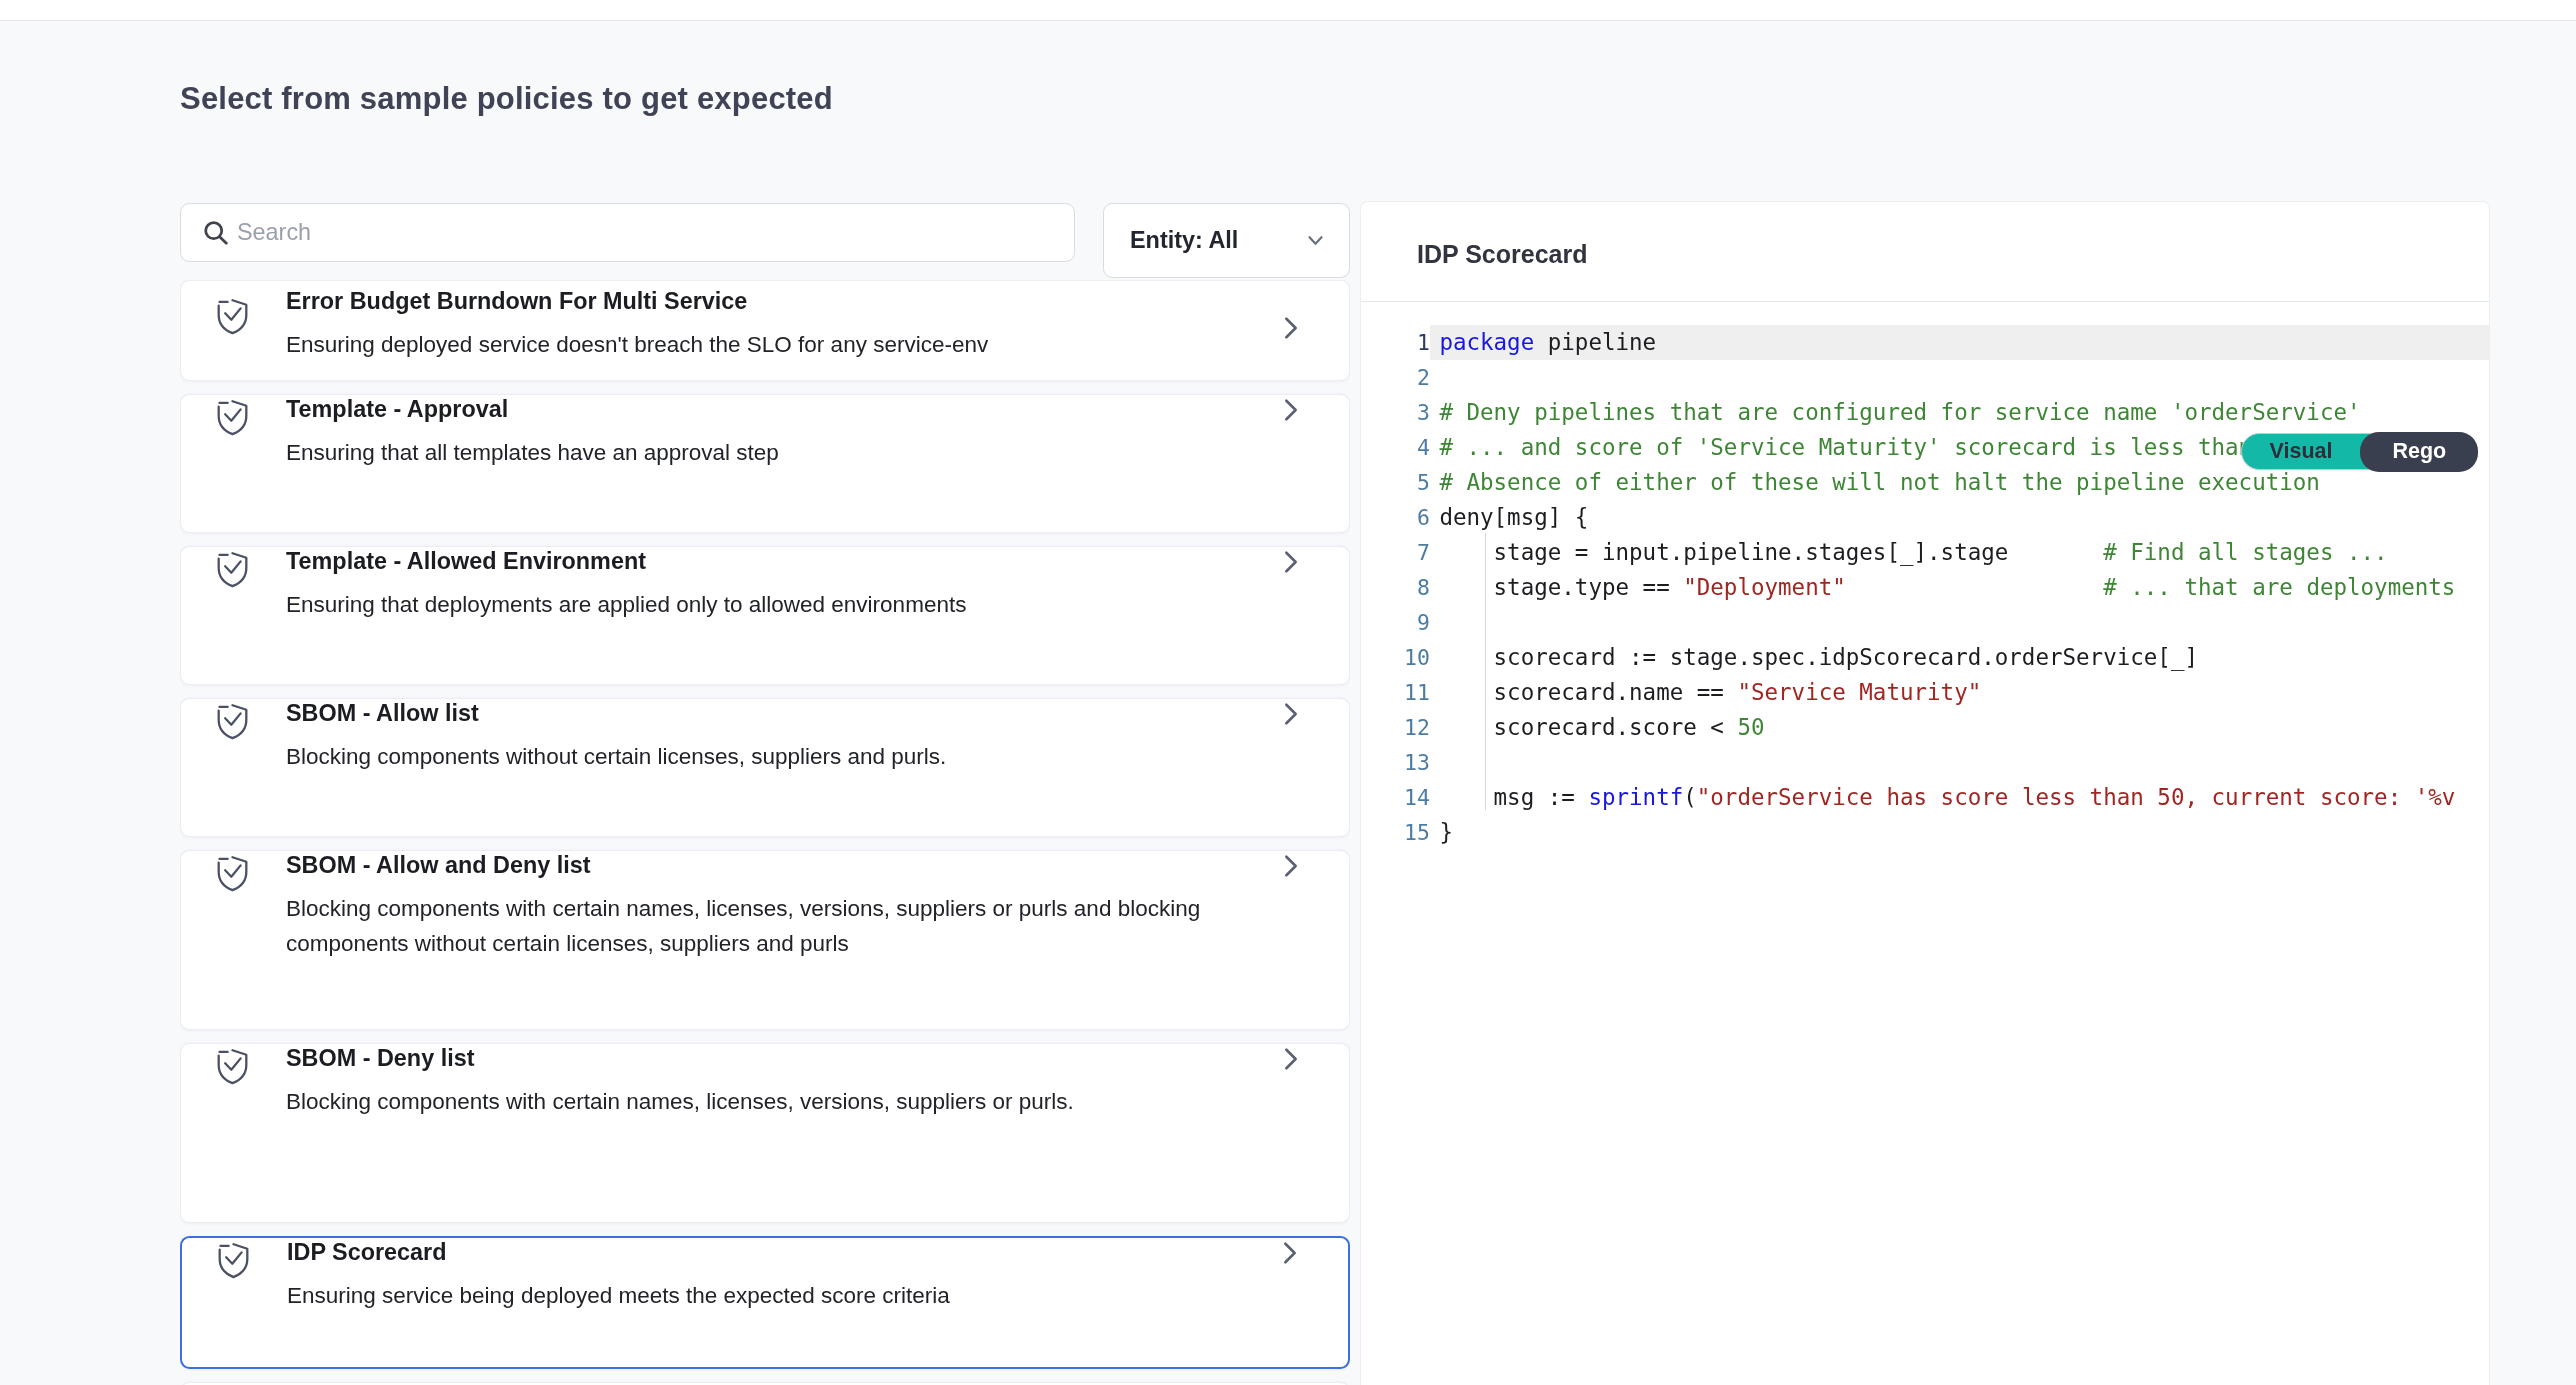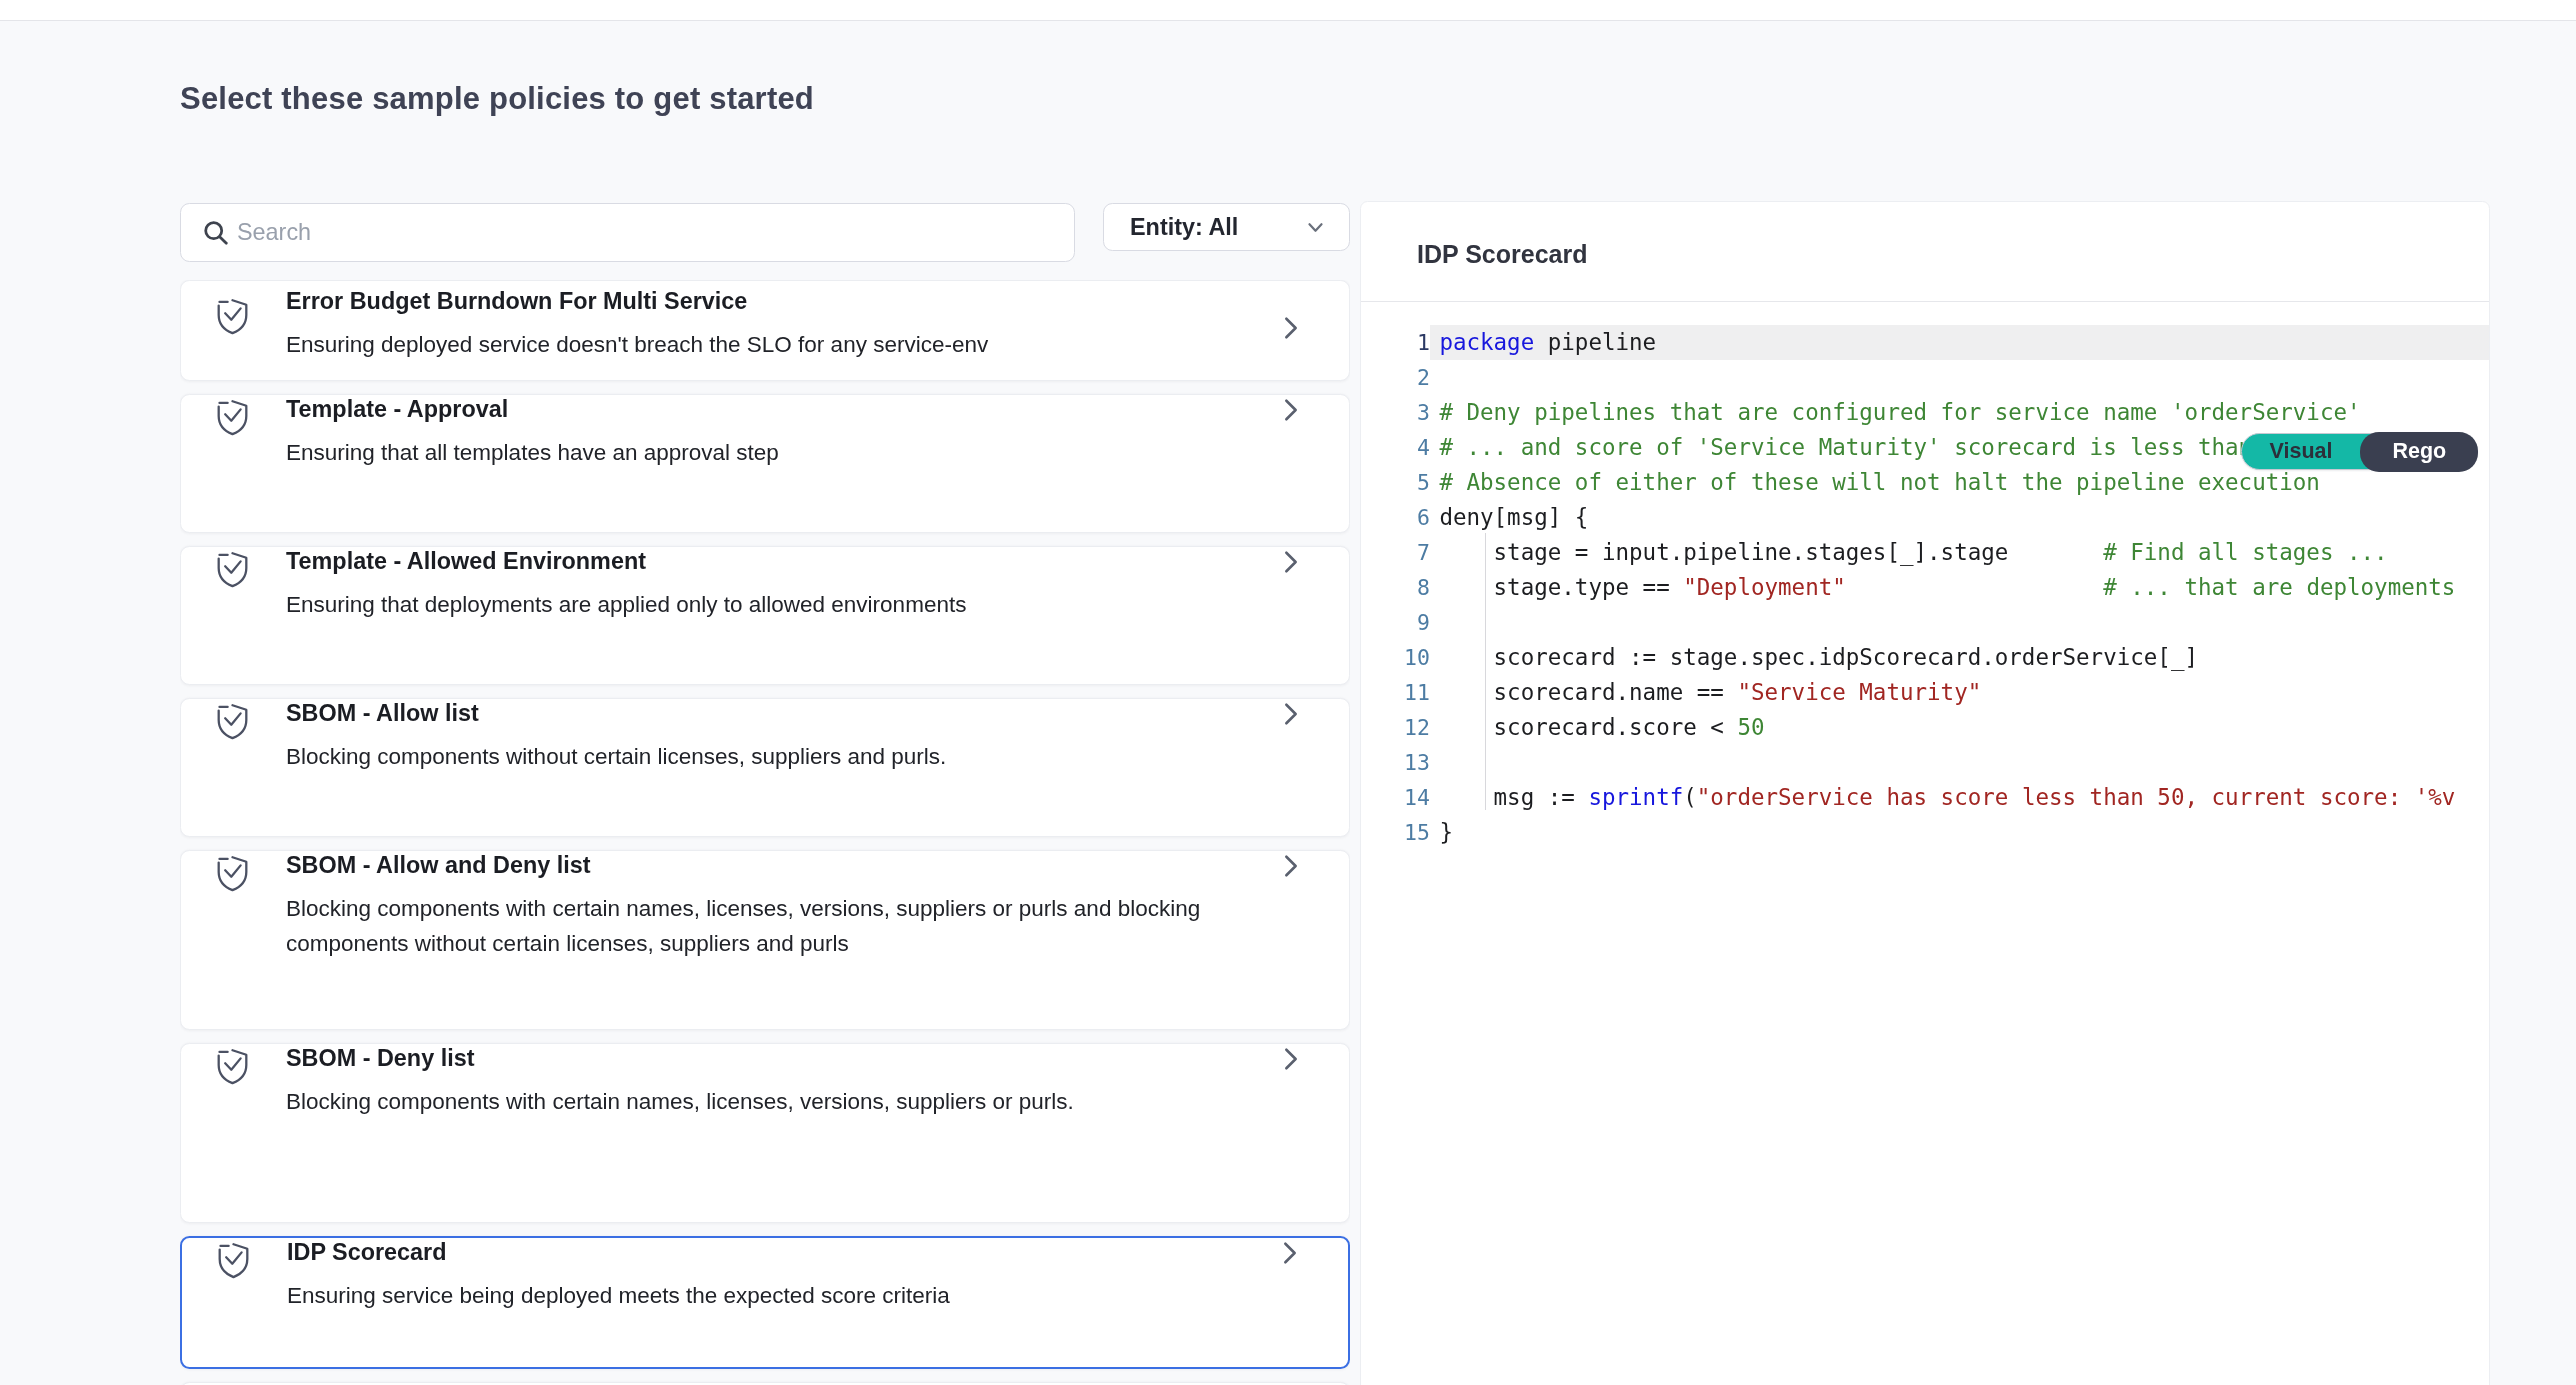--- a/index.html
+++ b/index.html
@@ -27,21 +27,21 @@
     display:flex; align-items:center; padding:0 19px;
   }
   .search-box svg { flex:0 0 auto; }
   .search-input {
     border:none; outline:none; background:transparent;
     font-family:"Liberation Sans",sans-serif;
     font-size:23.4px; color:#23262f; margin-left:5px; width:100%;
   }
   .search-input::placeholder { color:#99a0ac; }
   .entity-select {
-    position:absolute; left:1103px; top:203px; width:247px; height:48px;
+    position:absolute; left:1103px; top:203px; width:247px; height:75px;
     background:#fff; border:1.4px solid #d9dbe3; border-radius:9.4px;
     display:flex; align-items:center; justify-content:space-between;
     padding:0 20.6px 0 26px; cursor:pointer;
   }
   .entity-select .lbl { font-size:23.4px; font-weight:700; color:#23262f; }
   
   .policy-list {
     position:absolute; left:180px; top:280px; width:1170px; height:1105px;
     overflow:hidden; display:flex; flex-direction:column; gap:13px;
   }
@@ -115,21 +115,21 @@
       <path d="M15 21 L22.5 29 L34 15" fill="none" stroke="#4b5163" stroke-width="2.8" stroke-linecap="round" stroke-linejoin="round"></path>
     </g>
     <g id="chev-right">
       <path d="M9 6 L19 16 L9 26" fill="none" stroke="#5a606e" stroke-width="2.8" stroke-linecap="round" stroke-linejoin="round"></path>
     </g>
   </defs>
 </svg>
 
 <div class="topbar"></div>
 
-<h1 class="page-title">Select these sample policies to get started</h1>
+<h1 class="page-title">Select from sample policies to get expected</h1>
 
 <div class="search-box">
   <svg width="32" height="32" viewBox="0 0 28 28">
     <circle cx="12" cy="12" r="7" fill="none" stroke="#3e434e" stroke-width="2.4"></circle>
     <line x1="17.2" y1="17.2" x2="23" y2="23" stroke="#3e434e" stroke-width="2.4" stroke-linecap="round"></line>
   </svg>
   <input class="search-input" type="text" placeholder="Search" style="">
 </div>
 
 <div class="entity-select">

